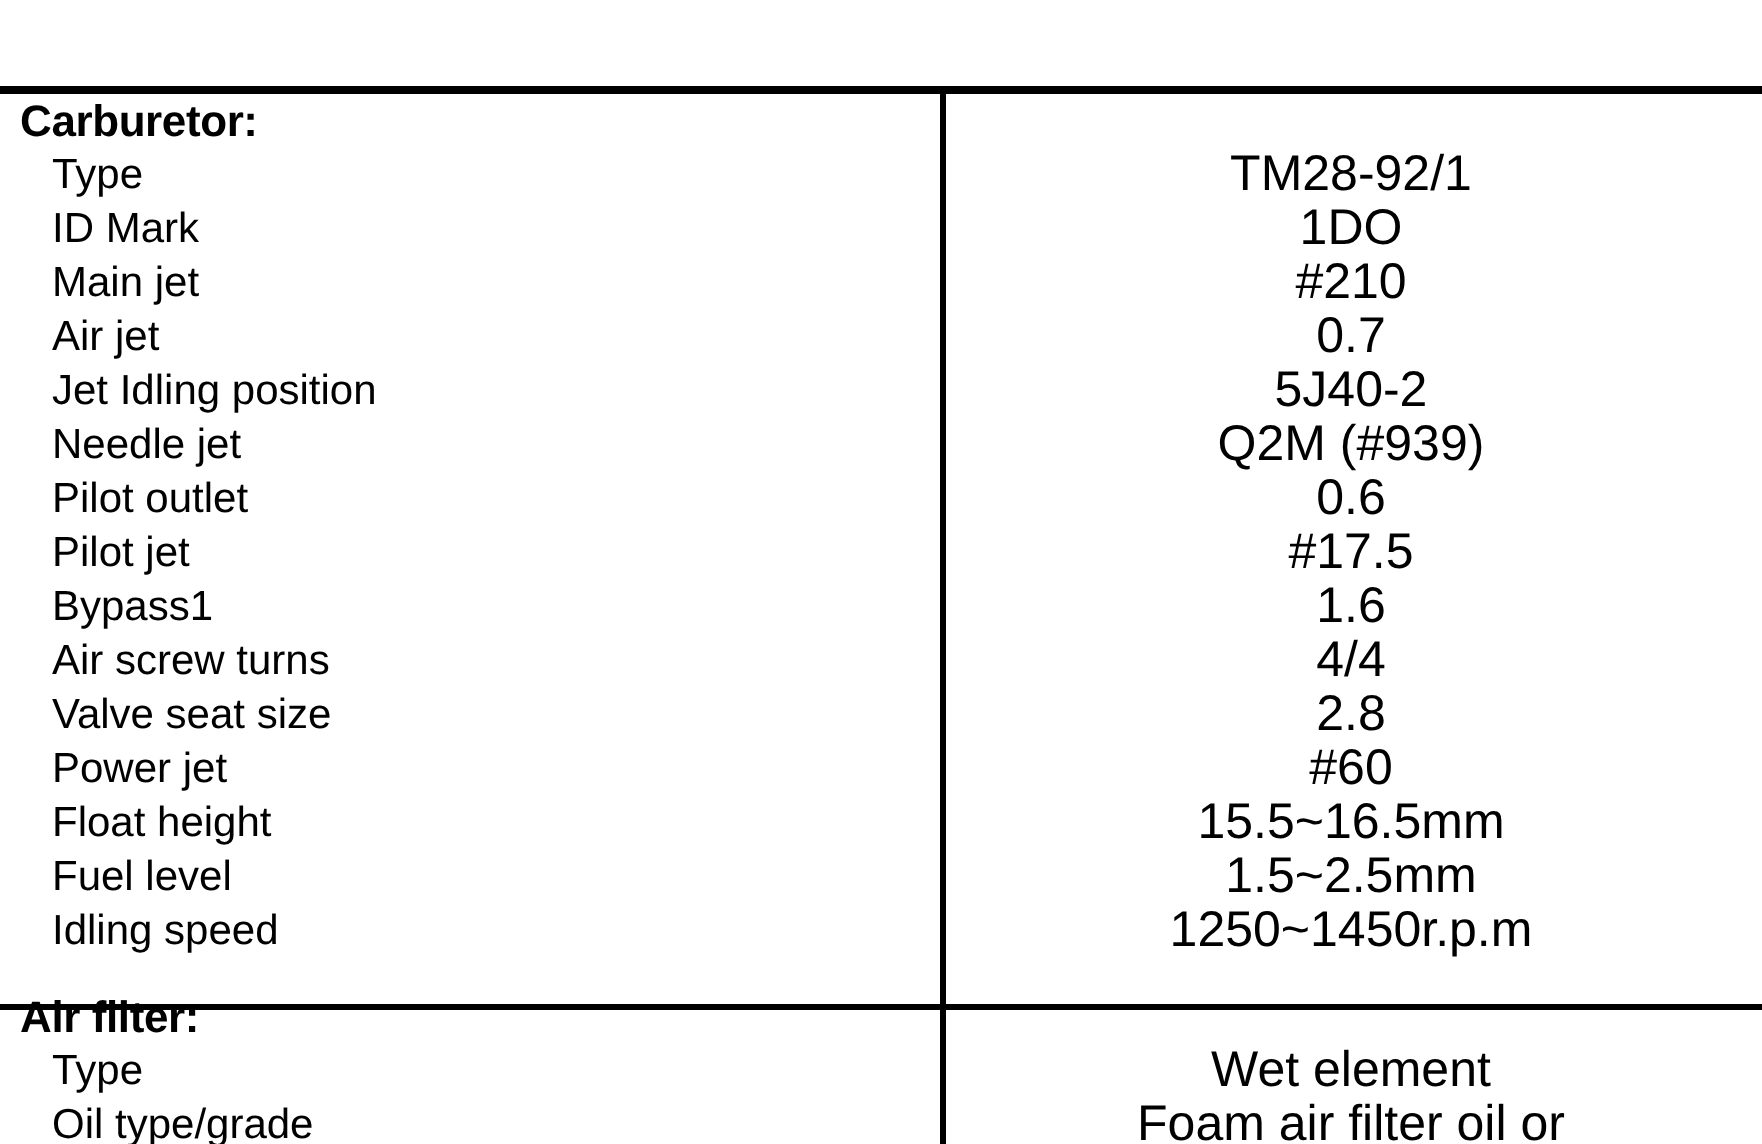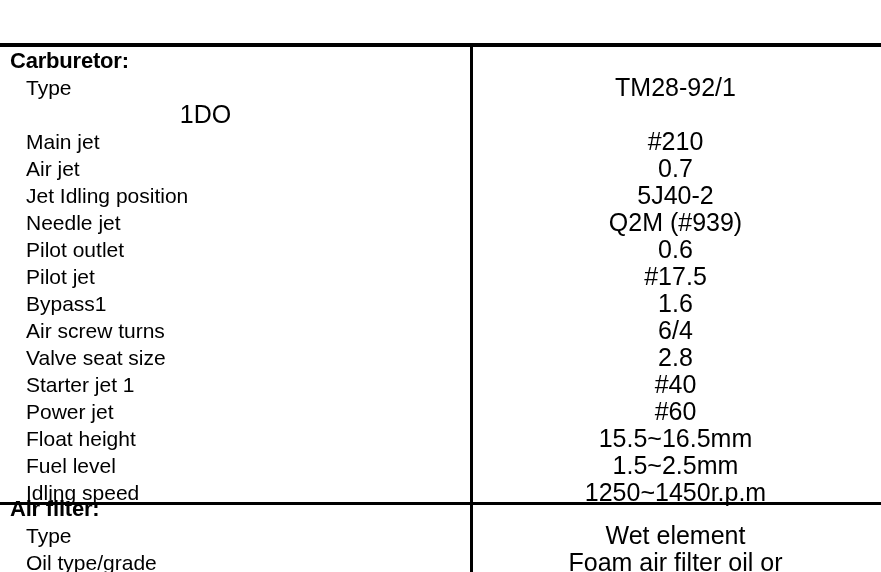--- a/index.html
+++ b/index.html
@@ -112,20 +112,21 @@
   <div class="col-divider"></div>
 
   <div class="section section-carburetor">
     <div class="section-title">Carburetor:</div>
 
     <div class="row">
       <div class="row-label">Type</div>
       <div class="row-value">TM28-92/1</div>
     </div>
     <div class="row">
+      <div class="row-label">ID Mark</div>
       <div class="row-value">1DO</div>
     </div>
     <div class="row">
       <div class="row-label">Main jet</div>
       <div class="row-value">#210</div>
     </div>
     <div class="row">
       <div class="row-label">Air jet</div>
       <div class="row-value">0.7</div>
     </div>
@@ -144,29 +145,25 @@
     <div class="row">
       <div class="row-label">Pilot jet</div>
       <div class="row-value">#17.5</div>
     </div>
     <div class="row">
       <div class="row-label">Bypass1</div>
       <div class="row-value">1.6</div>
     </div>
     <div class="row">
       <div class="row-label">Air screw turns</div>
-      <div class="row-value">6/4</div>
+      <div class="row-value">4/4</div>
     </div>
     <div class="row">
       <div class="row-label">Valve seat size</div>
       <div class="row-value">2.8</div>
-    </div>
-    <div class="row">
-      <div class="row-label">Starter jet 1</div>
-      <div class="row-value">#40</div>
     </div>
     <div class="row">
       <div class="row-label">Power jet</div>
       <div class="row-value">#60</div>
     </div>
     <div class="row">
       <div class="row-label">Float height</div>
       <div class="row-value">15.5~16.5mm</div>
     </div>
     <div class="row">

